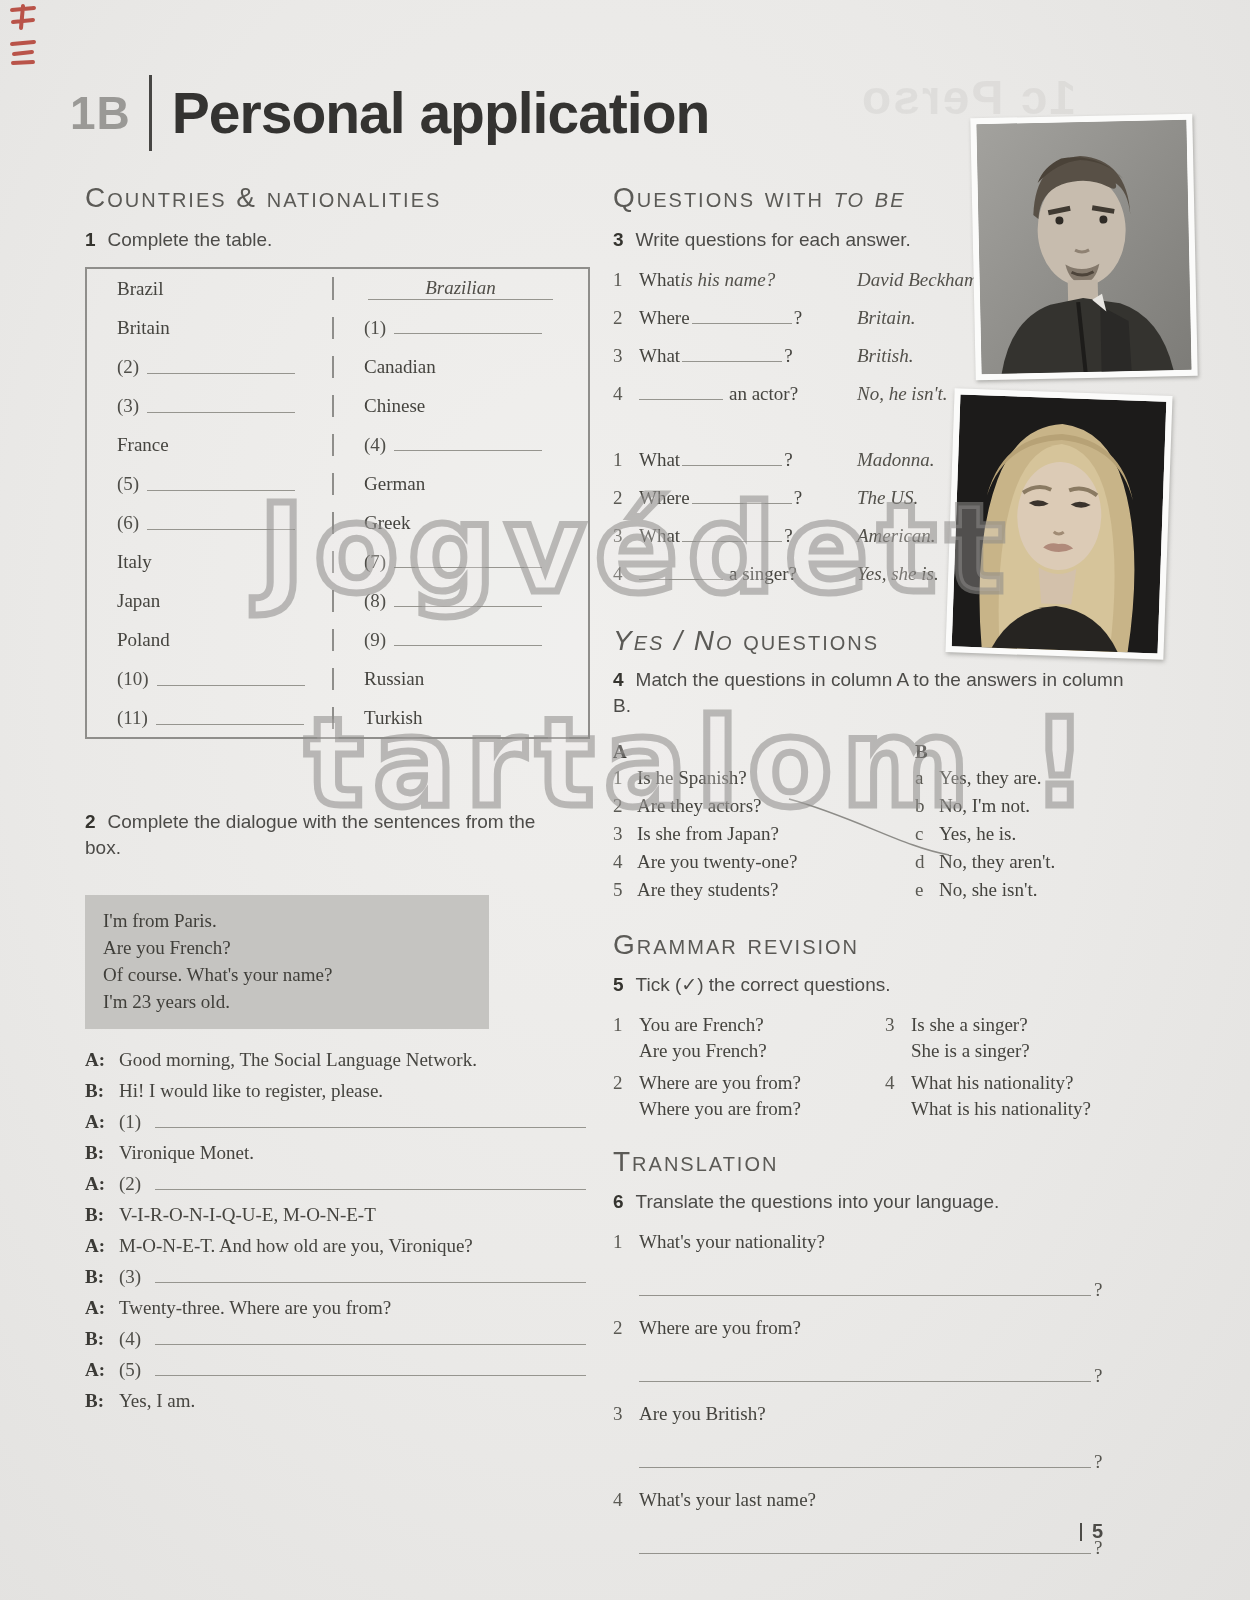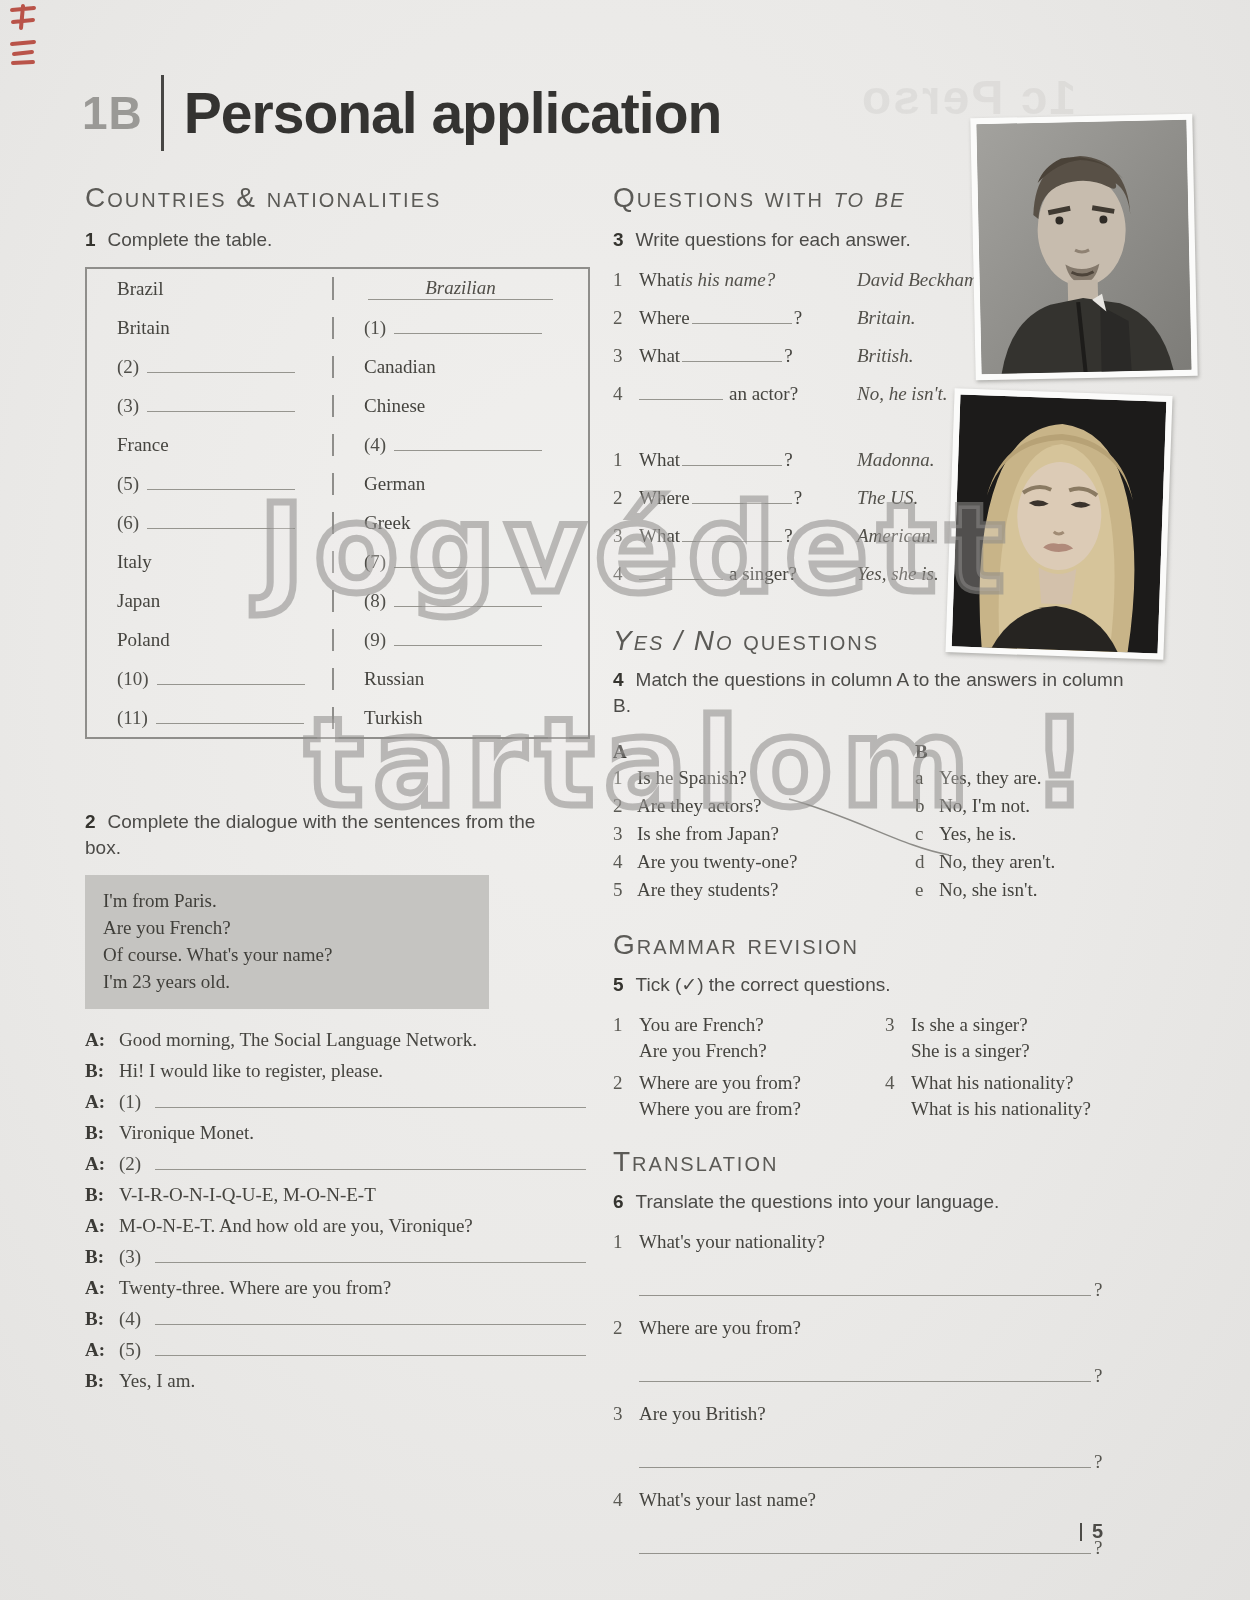--- a/index.html
+++ b/index.html
@@ -1,48 +1,48 @@
 <!DOCTYPE html>
 <html><head>
 <meta charset="utf-8">
 <style>
   html,body{margin:0;padding:0;background:#cfcecd;}
   .page{position:relative;width:1250px;height:1600px;margin:0 auto;overflow:hidden;
         background:radial-gradient(ellipse at 46% 40%, #f0efed 0%, #eae9e7 55%, #e2e1df 100%);
         font-family:"Liberation Serif", serif;color:#45443f;}
   
-  .hdr{position:absolute;left:82px;top:75px;display:flex;align-items:center;}
+  .hdr{position:absolute;left:70px;top:75px;display:flex;align-items:center;}
   .unit{font-family:"Liberation Sans",sans-serif;font-weight:bold;font-size:46px;color:#9a9996;letter-spacing:1px;margin-right:18px;}
   .hbar{width:3px;height:76px;background:#474644;margin-right:20px;}
   .ptitle{font-family:"Liberation Sans",sans-serif;font-weight:bold;font-size:57px;color:#343331;letter-spacing:-1px;}
   .ghost{position:absolute;left:860px;top:70px;font-family:"Liberation Sans",sans-serif;font-weight:bold;
          font-size:48px;color:#55534f;opacity:.07;transform:scaleX(-1);letter-spacing:2px;}
   
   .shead{font-family:"Liberation Sans",sans-serif;font-variant:small-caps;font-size:28px;color:#5b5a56;letter-spacing:2px;}
   .shead .it{font-style:italic;}
   .exline{font-family:"Liberation Sans",sans-serif;font-size:19px;color:#4c4b48;line-height:26px;}
   .exnum{font-weight:bold;color:#35342f;margin-right:12px;}
   
   .col{position:absolute;top:182px;}
   .col-l{left:85px;width:505px;}
   .col-r{left:613px;width:520px;}
   
   .ntable{margin-top:14px;border:2px solid #8f8e8b;background:rgba(255,255,255,0.06);}
   .t-row{display:flex;height:39px;align-items:center;}
   .t-cell{box-sizing:border-box;padding-left:30px;display:flex;align-items:baseline;font-size:19px;}
-  .t-cell.l{width:245px;}
+  .t-cell.l{width:245px;align-items:center;}
   .t-cell.r{width:256px;border-left:2px solid #8f8e8b;}
   .blank-num{margin-right:8px;color:#4f4e49;}
   .blank-line{display:inline-block;border-bottom:1.5px solid #96958f;height:14px;}
   .blank-line.short{width:148px;}
   .cell-answer{display:inline-block;width:185px;text-align:center;font-style:italic;color:#504e48;
                border-bottom:1.5px solid #96958f;margin-left:4px;}
   
   .ex2{margin-top:70px;width:460px;}
-  .graybox{margin-top:14px;width:372px;background:#c5c4c1;padding:12px 14px 14px 18px;
+  .graybox{margin-top:34px;width:372px;background:#c5c4c1;padding:12px 14px 14px 18px;
            font-size:19px;line-height:27px;color:#403f3a;}
   
   .dlg{margin-top:20px;}
   .d-row{display:flex;align-items:baseline;height:31px;font-size:19px;}
   .spk{font-weight:bold;width:34px;color:#3b3a36;}
   .blank-line.grow{flex:1;margin-left:6px;margin-right:4px;}
   
   .qset{margin-top:16px;}
   .qset.second{margin-top:28px;}
   .q-row{display:flex;align-items:baseline;height:38px;font-size:19px;}

